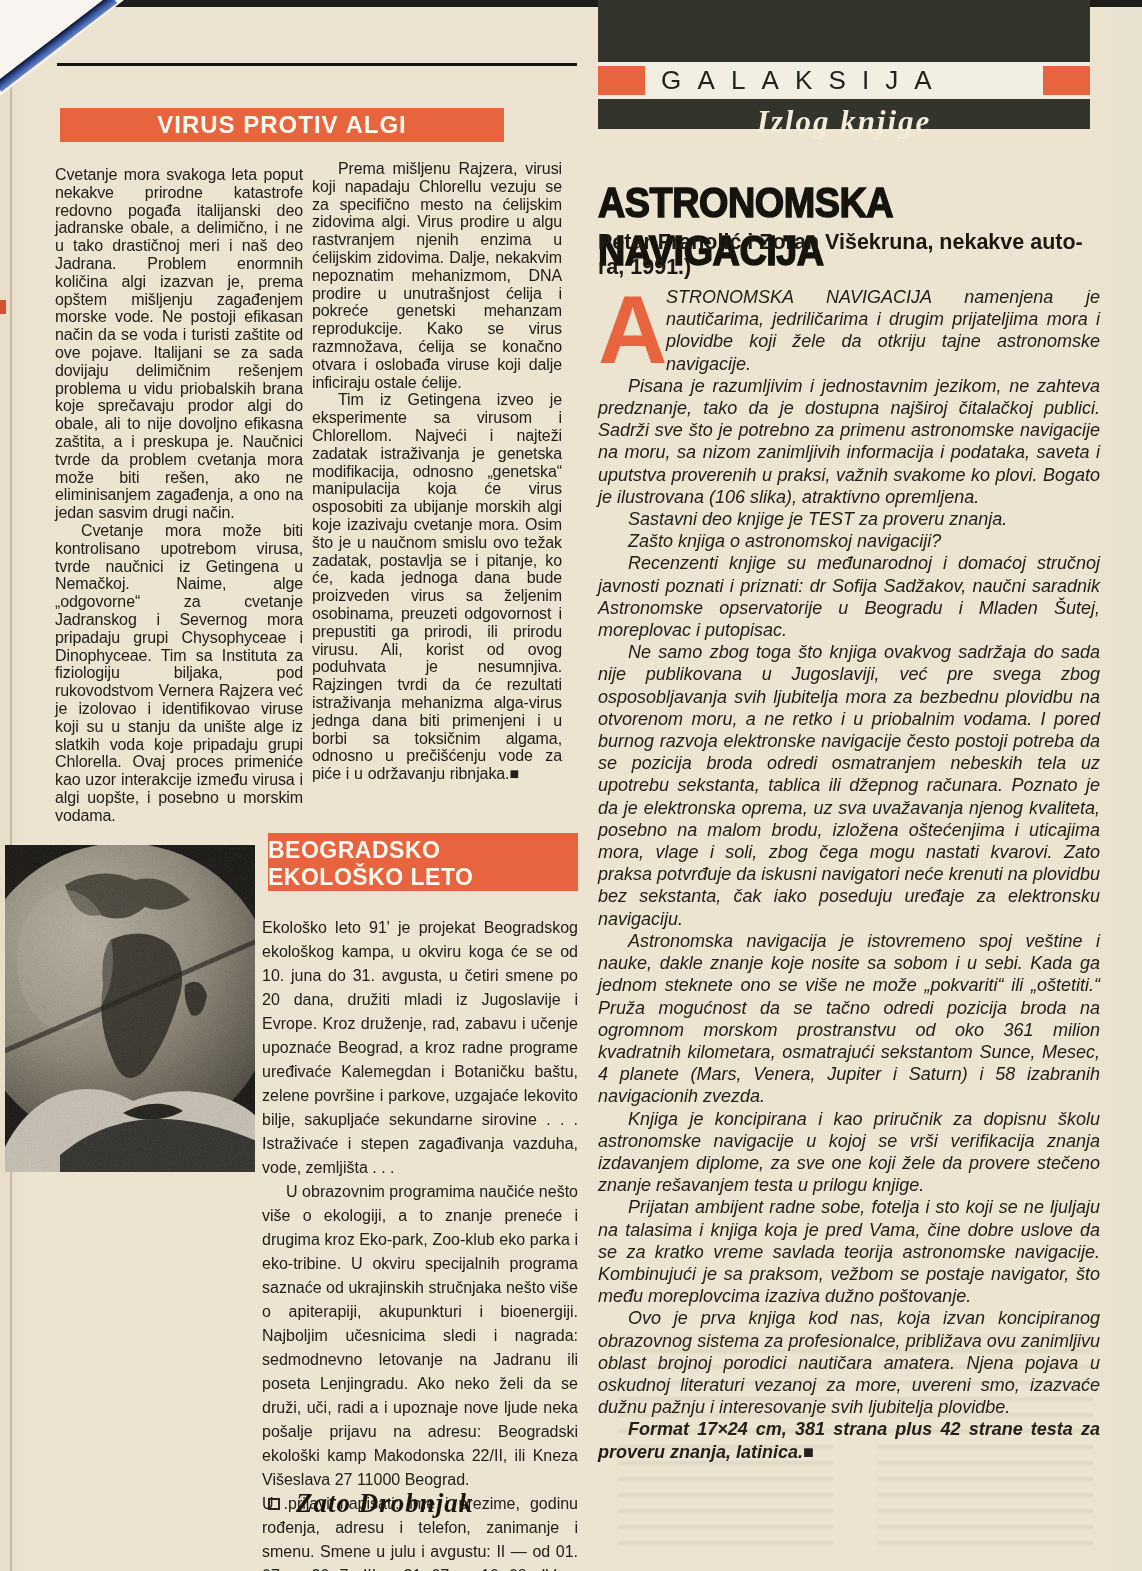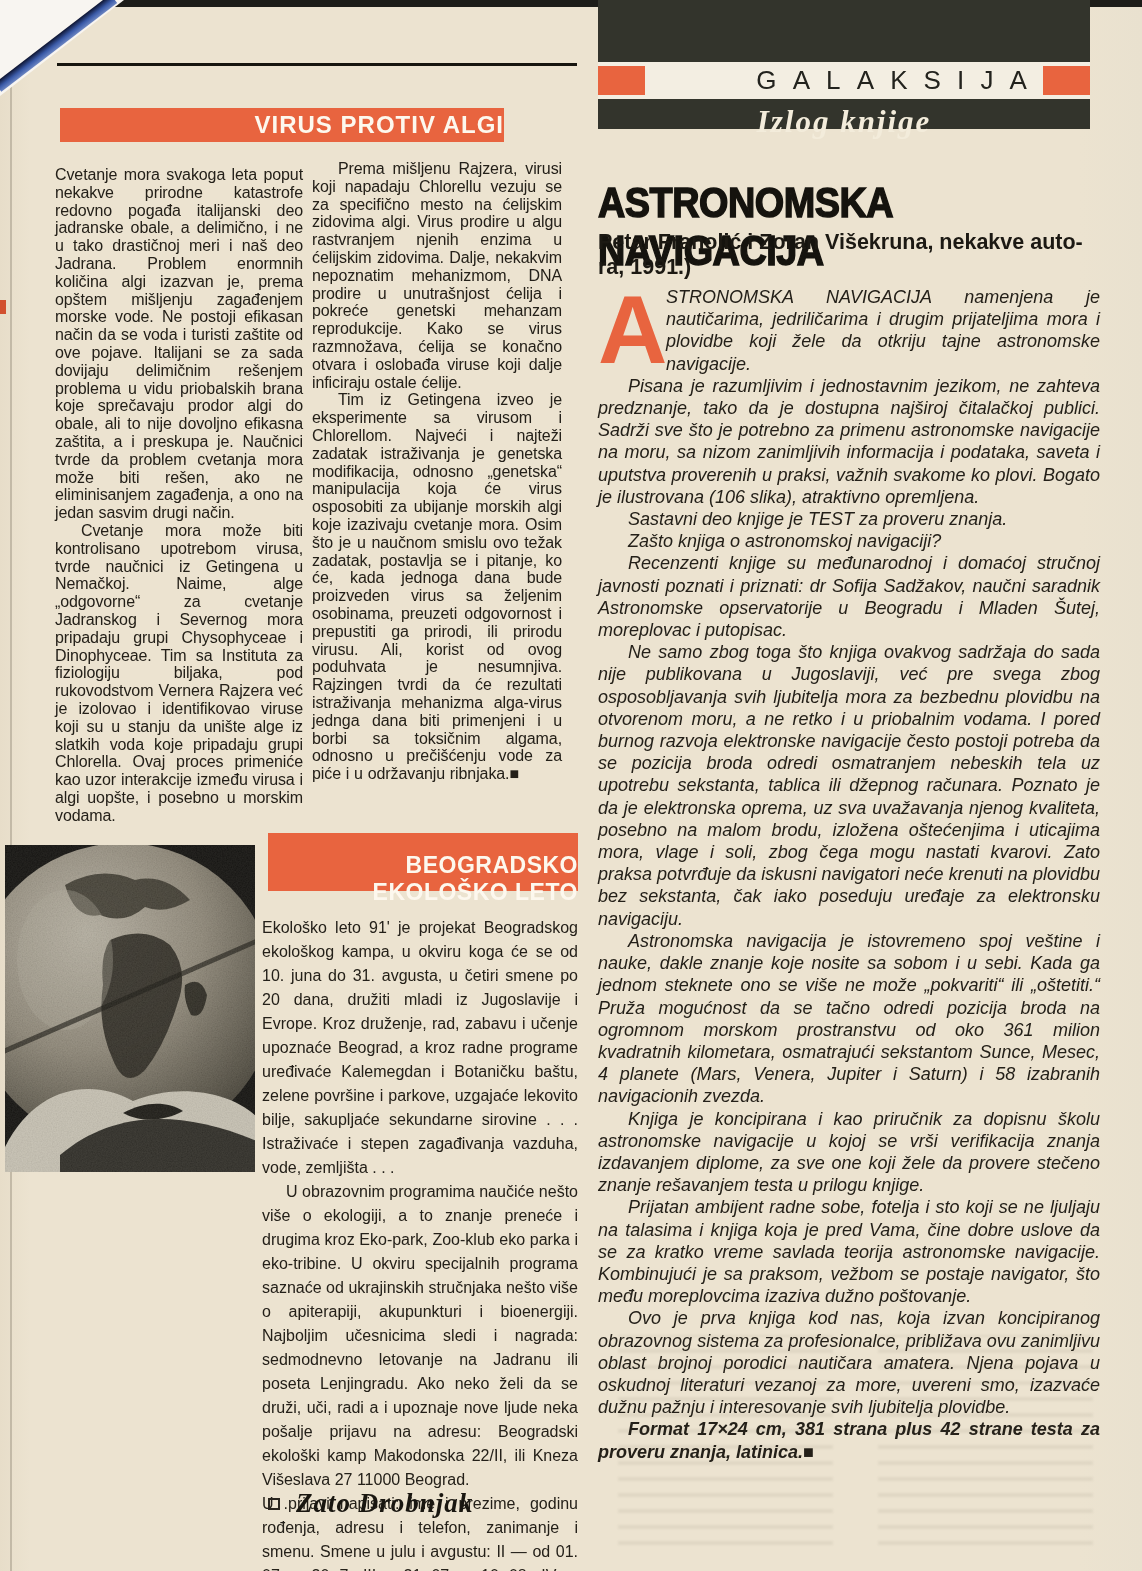--- a/index.html
+++ b/index.html
@@ -15,51 +15,51 @@
   .edge-mark{position:absolute;left:0;top:300px;width:6px;height:14px;background:#d2502f;}
   .corner-white{position:absolute;left:0;top:0;width:124px;height:96px;background:#f8f5f1;
         clip-path:polygon(0 0,100% 0,0 100%);}
   .corner-blue{position:absolute;left:-2px;top:82px;width:146px;height:11px;
         background:linear-gradient(#0d1330,#3a5aa8 55%,#6d86c2);
         transform:rotate(-37.5deg);transform-origin:0 50%;}
 
   
   .rule{position:absolute;left:57px;top:63px;width:520px;height:3px;background:#17150f;}
   .virus-bar{position:absolute;left:60px;top:108px;width:444px;height:34px;background:#e8643f;
-        color:#fdf8ee;font-weight:bold;font-size:24px;line-height:34px;text-align:right;letter-spacing:1px;}
+        color:#fdf8ee;font-weight:bold;font-size:24px;line-height:34px;text-align:center;letter-spacing:1px;}
   .bodycol{position:absolute;font-size:16px;line-height:17.8px;text-align:justify;
         color:#242019;letter-spacing:-0.1px;word-spacing:0.5px;}
   .bodycol p{margin:0;text-indent:26px;}
   .bodycol p.noindent{text-indent:0;margin-top:6px;}
   .col1{left:55px;top:160px;width:248px;}
   .col2{left:312px;top:160px;width:250px;}
 
   
   .globe{position:absolute;left:5px;top:845px;width:250px;height:327px;background:#0e0d0b;}
   .globe svg{display:block;width:100%;height:100%;}
 
   
   .eco-bar{position:absolute;left:268px;top:833px;width:310px;height:58px;background:#e8643f;
-        color:#fdf8ee;font-weight:bold;font-size:23px;line-height:27px;text-align:right;padding-top:19px;letter-spacing:0.5px;}
+        color:#fdf8ee;font-weight:bold;font-size:23px;line-height:27px;text-align:left;padding-top:4px;letter-spacing:0.5px;}
   .eco-bar span{display:block;}
   .eco-col{left:262px;top:916px;width:316px;}
   .eco-col{position:absolute;font-size:16px;line-height:24px;text-align:justify;color:#242019;}
   .eco-col p{margin:0;text-indent:24px;}
   .eco-col p.noindent{text-indent:0;}
   .byline{position:absolute;left:268px;top:1488px;font-family:"Liberation Serif", serif;
         font-style:italic;font-weight:600;font-size:27px;color:#191610;letter-spacing:1px;}
   .byline-square{display:inline-block;width:12px;height:12px;border:2px solid #2a261f;
         margin-right:16px;vertical-align:2px;}
 
   
   .black-box{position:absolute;left:598px;top:0;width:492px;height:62px;background:#33342c;}
   .gal-band{position:absolute;left:598px;top:62px;width:492px;height:37px;background:#f3eee2;
         display:flex;align-items:center;}
   .gal-orange{width:47px;height:29px;background:#e8643f;flex:0 0 auto;}
-  .gal-text{flex:1;text-align:right;font-size:26px;font-weight:500;color:#23231e;
+  .gal-text{flex:1;text-align:left;font-size:26px;font-weight:500;color:#23231e;
         letter-spacing:0.62em;text-indent:0.62em;}
   .izlog-band{position:absolute;left:598px;top:99px;width:492px;height:30px;background:#33342c;
         text-align:center;}
   .izlog-text{font-family:"Liberation Serif", serif;font-style:italic;font-weight:bold;
         font-size:31px;line-height:45px;color:#f3ecdb;letter-spacing:2px;}
 
   
   .review-title{position:absolute;left:598px;top:178px;margin:0;width:520px;
         font-size:39px;font-weight:bold;color:#15130e;letter-spacing:-0.5px;
         transform:scale(0.97,1.1);transform-origin:0 0;-webkit-text-stroke:1.4px #15130e;}

